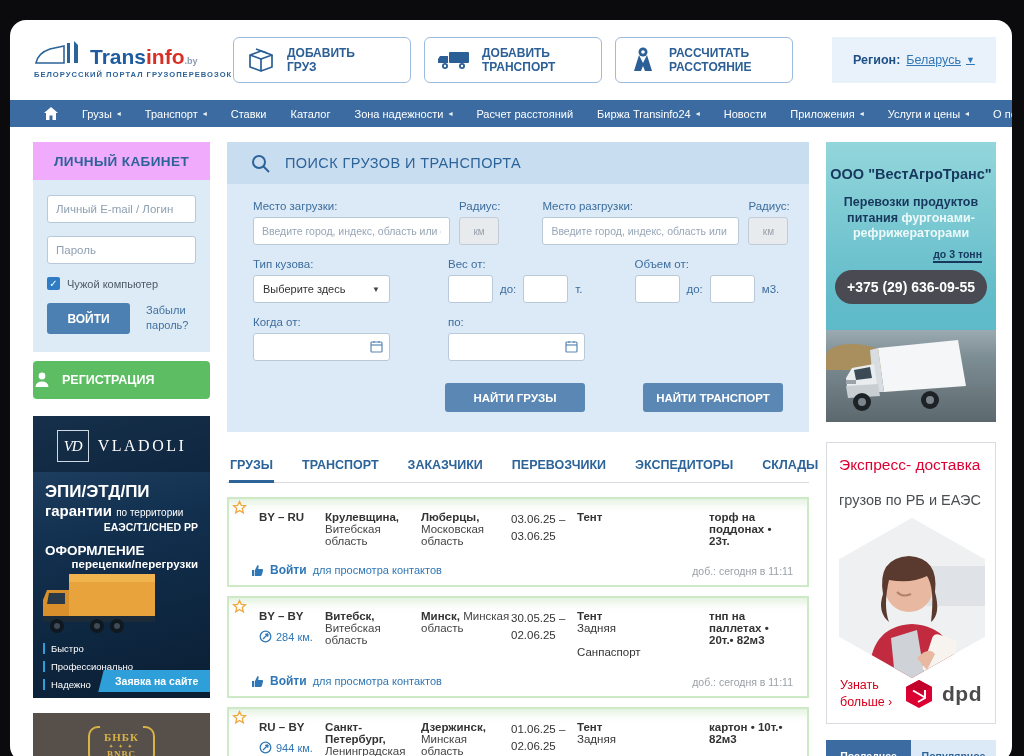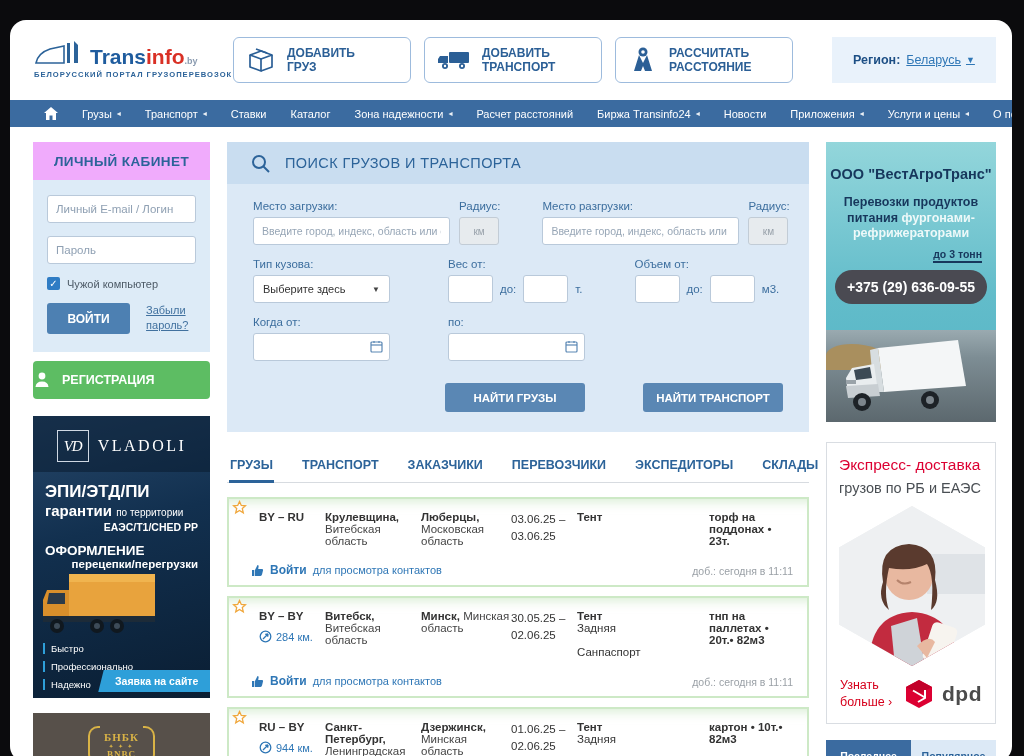--- a/index.html
+++ b/index.html
@@ -47,21 +47,21 @@
   .lk-input{width:100%;height:28px;border:1px solid #b9c9da;border-radius:3px;padding:0 8px;
             font-size:11.5px;color:#333;box-sizing:border-box;margin-bottom:13px;background:#fff;
             font-family:"Liberation Sans",sans-serif;}
   .lk-input::placeholder{color:#8fa0b3;}
   .chk-row{display:flex;align-items:center;gap:7px;font-size:11px;color:#4d5a66;margin:0 0 13px;}
   .chk{width:13px;height:13px;background:#2f7cc4;border-radius:2px;color:#fff;font-size:10px;
        line-height:13px;text-align:center;cursor:pointer;flex:0 0 auto;}
   .lk-actions{display:flex;align-items:flex-start;gap:16px;}
   .btn-login{width:86px;height:31px;background:#4d80b2;color:#fff;border:none;border-radius:3px;
              font-size:12px;font-weight:bold;cursor:pointer;font-family:"Liberation Sans",sans-serif;}
-  .forgot{font-size:11px;color:#41719f;text-decoration:underline;width:52px;line-height:1.35;cursor:pointer;}
+  .forgot{font-size:11px;color:#41719f;width:52px;line-height:1.35;cursor:pointer;}
   .btn-register{margin-top:9px;height:38px;background:#5dbd63;border-radius:4px;display:flex;
                 align-items:center;justify-content:flex-start;gap:11px;color:#fff;font-weight:bold;
                 font-size:12.5px;cursor:pointer;}
 
   
   .vladoli{margin-top:17px;height:282px;position:relative;overflow:hidden;color:#fff;
            background:linear-gradient(165deg,#27486b 0%,#12304f 40%,#0a1e33 100%);}
   .vl-head{display:flex;align-items:center;justify-content:center;gap:9px;padding:14px 0 10px;
            background:rgba(9,28,48,.55);}
   .vl-logo{width:30px;height:30px;border:1px solid #cfd8e3;display:flex;align-items:center;
@@ -156,21 +156,21 @@
   .ad1-phone{margin:10px auto 0;width:152px;height:34px;background:#4a4a52;border-radius:17px;
              color:#fff;font-weight:bold;font-size:14px;line-height:34px;}
   .ad1-scene{position:absolute;left:0;right:0;bottom:0;height:92px;
              background:linear-gradient(180deg,#9aaab0 0%,#7d8d94 30%,#5c686e 100%);}
   .ad1-hill{position:absolute;left:0;bottom:52px;width:60px;height:26px;background:#a98f5e;border-radius:60% 80% 0 0;}
   .ad1-truck{position:absolute;left:12px;bottom:2px;}
 
   .ad2{margin-top:20px;height:282px;border:1px solid #d9dde2;background:#fff;padding:13px 12px;
        position:relative;box-sizing:border-box;cursor:pointer;}
   .dpd-t1{color:#dc0032;font-size:15.5px;}
-  .dpd-t2{color:#4a4f54;font-size:14.5px;margin-top:6px;}
+  .dpd-t2{color:#4a4f54;font-size:14.5px;margin-top:18px;}
   .dpd-hex{margin:10px auto 0;width:146px;height:160px;
            clip-path:polygon(50% 0,100% 26%,100% 74%,50% 100%,0 74%,0 26%);
            background:#eef0f2;overflow:hidden;}
   .dpd-foot{position:absolute;left:13px;right:13px;bottom:12px;display:flex;
             justify-content:space-between;align-items:center;}
   .dpd-cta{color:#d6001c;font-size:12.5px;width:58px;line-height:1.35;}
   .dpd-logo{display:flex;align-items:center;gap:7px;}
   .dpd-word{font-size:21px;font-weight:bold;color:#4b4b4b;letter-spacing:.5px;}
 
   .bottom-tabs{margin-top:16px;display:flex;height:32px;}

